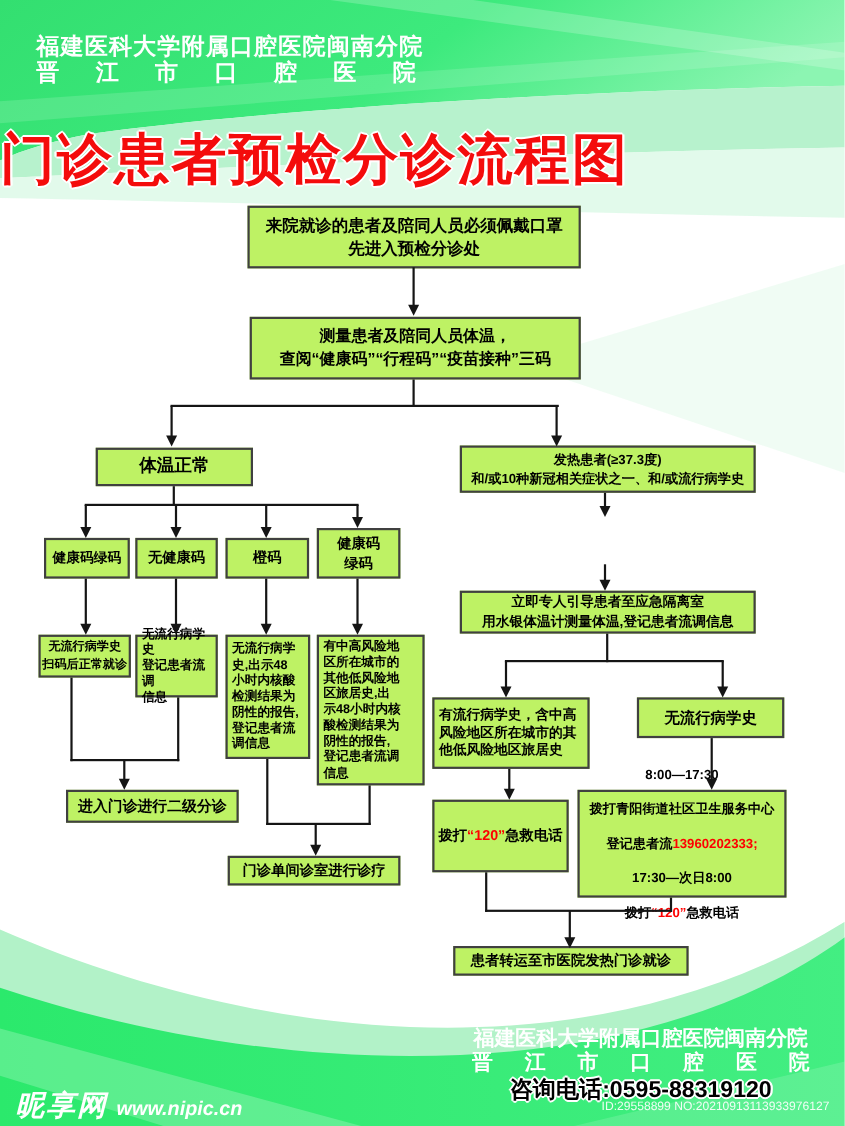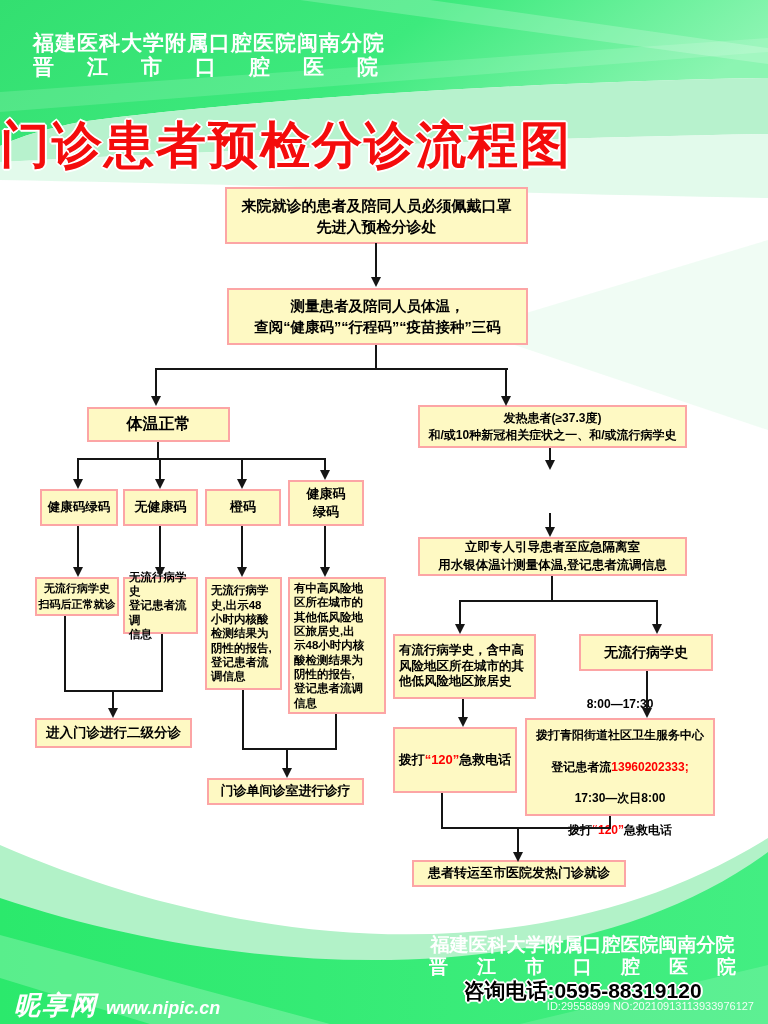--- a/index.html
+++ b/index.html
@@ -9,40 +9,40 @@
   
   #header{position:absolute;left:33px;top:30px;z-index:3;color:#ffffff;font-weight:bold;}
   #header .h1{font-size:21px;line-height:25px;letter-spacing:1px;white-space:nowrap;}
   #header .h2{font-size:21px;line-height:24px;letter-spacing:33px;margin-right:-33px;white-space:nowrap;}
   
   #title{position:absolute;left:0;top:112px;width:768px;text-align:left;z-index:3;
          font-size:50px;font-weight:bold;letter-spacing:2px;color:#f40c0c;white-space:nowrap;
          text-shadow:-2px 0 0 #fff,2px 0 0 #fff,0 -2px 0 #fff,0 2px 0 #fff,-1px -1px 0 #fff,1px 1px 0 #fff,1px -1px 0 #fff,-1px 1px 0 #fff;}
   
   #flow{position:absolute;left:0;top:0;width:768px;height:1024px;z-index:2;}
-  .fbox{position:absolute;background:#fef9c3;border:2px solid #fca5a5;box-sizing:border-box;
+  .fbox{position:absolute;background:#bef264;border:2px solid #404040;box-sizing:border-box;
         display:flex;align-items:center;justify-content:center;text-align:center;
         font-weight:bold;color:#000;white-space:pre-line;line-height:1.4;}
   .fbox.left{justify-content:flex-start;text-align:left;padding:3px 4px;line-height:1.25;}
   .vl,.hl{position:absolute;background:#151515;}
   .vl{width:2px;} .hl{height:2px;}
   .arr{position:absolute;width:0;height:0;border-left:5px solid transparent;border-right:5px solid transparent;border-top:10px solid #151515;}
   
   #b-start{left:225px;top:187px;width:303px;height:57px;font-size:15px;}
   #b-measure{left:227px;top:288px;width:301px;height:57px;font-size:14.5px;}
   #b-temp{left:87px;top:407px;width:143px;height:35px;font-size:16px;}
   #b-g1{left:40px;top:489px;width:78px;height:37px;font-size:12.5px;}
   #b-none{left:123px;top:489px;width:75px;height:37px;font-size:13px;}
   #b-orange{left:205px;top:489px;width:76px;height:37px;font-size:13px;}
   #b-g2{left:288px;top:480px;width:76px;height:46px;font-size:13px;}
   #b-d1{left:35px;top:577px;width:84px;height:39px;font-size:11px;}
   #b-d2{left:123px;top:577px;width:75px;height:57px;font-size:11.5px;}
   #b-d3{left:205px;top:577px;width:77px;height:113px;font-size:11.5px;}
   #b-d4{left:288px;top:577px;width:98px;height:137px;font-size:11.5px;}
-  #b-l2{left:35px;top:718px;width:157px;height:30px;font-size:13.5px;}
+  #b-l2{left:60px;top:718px;width:157px;height:30px;font-size:13.5px;}
   #b-room{left:207px;top:778px;width:157px;height:27px;font-size:13px;}
   #b-fever{left:418px;top:405px;width:269px;height:43px;font-size:12px;}
   #b-mask{left:418px;top:470px;width:269px;height:43px;font-size:13.5px;}
   #b-iso{left:418px;top:537px;width:269px;height:39px;font-size:12.5px;}
   #b-epiyes{left:393px;top:634px;width:143px;height:65px;font-size:12.5px;}
   #b-epino{left:579px;top:634px;width:134px;height:37px;font-size:14px;}
   #b-call120{left:393px;top:727px;width:124px;height:66px;font-size:13px;}
   #b-comm{left:525px;top:718px;width:190px;height:98px;font-size:12px;flex-direction:column;line-height:1.55;gap:13px;}
   #b-transfer{left:412px;top:860px;width:214px;height:27px;font-size:13px;}
   

